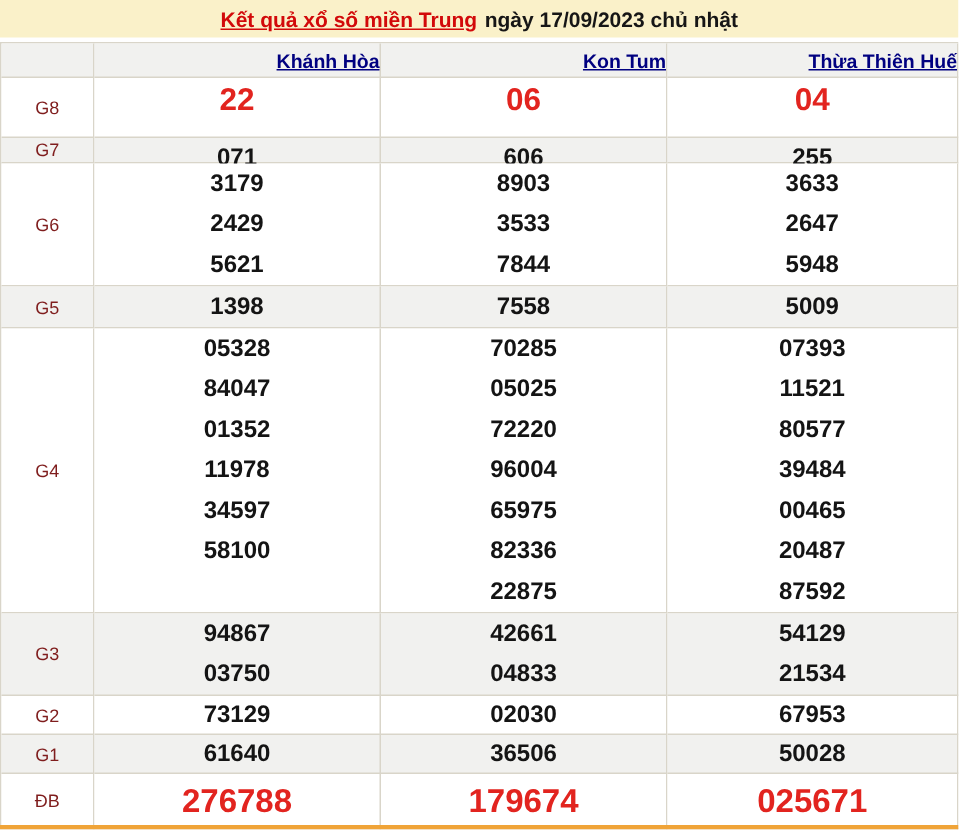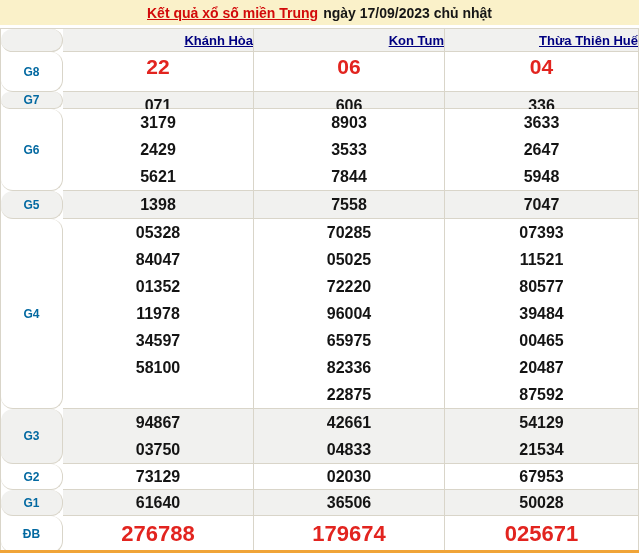--- a/index.html
+++ b/index.html
@@ -26,21 +26,21 @@
   }
   .trow{display:flex;width:638px;}
   .cell{
     border-right:1px solid #d9d5c9;
     border-bottom:1px solid #d9d5c9;
     box-sizing:border-box;text-align:center;background:#ffffff;
   }
   .label-cell{
     width:62px;min-width:62px;
     display:flex;align-items:center;justify-content:center;
-    font-size:12px;font-weight:bold;color:#0369a1;border-radius:12px;
+    font-size:12px;font-weight:normal;color:#7f1d1d;
   }
   .val-cell{width:191px;min-width:191px;font-weight:bold;font-size:16px;color:#141414;}
   .val-cell.last{width:194px;min-width:194px;flex:1;}
   .trow.alt .cell{background:#f1f1ef;}
   .header-row .cell{background:#f1f1ef;height:23px;display:flex;align-items:center;justify-content:flex-end;}
   .col-link{
     color:#000080;font-size:13px;font-weight:bold;text-decoration:underline;cursor:pointer;
   }
   .line{height:27px;line-height:27px;}
   .r-g8 .line{height:39px;line-height:29px;}
@@ -89,21 +89,21 @@
       </div>
       <div class="trow r-g7 alt">
         <div class="cell label-cell">G7</div>
         <div class="cell val-cell">
           <div class="line">071</div>
         </div>
         <div class="cell val-cell">
           <div class="line">606</div>
         </div>
         <div class="cell val-cell last">
-          <div class="line">336</div>
+          <div class="line">255</div>
         </div>
       </div>
       <div class="trow r-g6">
         <div class="cell label-cell">G6</div>
         <div class="cell val-cell">
           <div class="line">3179</div>
           <div class="line">2429</div>
           <div class="line">5621</div>
         </div>
         <div class="cell val-cell">
@@ -119,21 +119,21 @@
       </div>
       <div class="trow r-g5 alt">
         <div class="cell label-cell">G5</div>
         <div class="cell val-cell">
           <div class="line">1398</div>
         </div>
         <div class="cell val-cell">
           <div class="line">7558</div>
         </div>
         <div class="cell val-cell last">
-          <div class="line">7047</div>
+          <div class="line">5009</div>
         </div>
       </div>
       <div class="trow r-g4">
         <div class="cell label-cell">G4</div>
         <div class="cell val-cell">
           <div class="line">05328</div>
           <div class="line">84047</div>
           <div class="line">01352</div>
           <div class="line">11978</div>
           <div class="line">34597</div>

